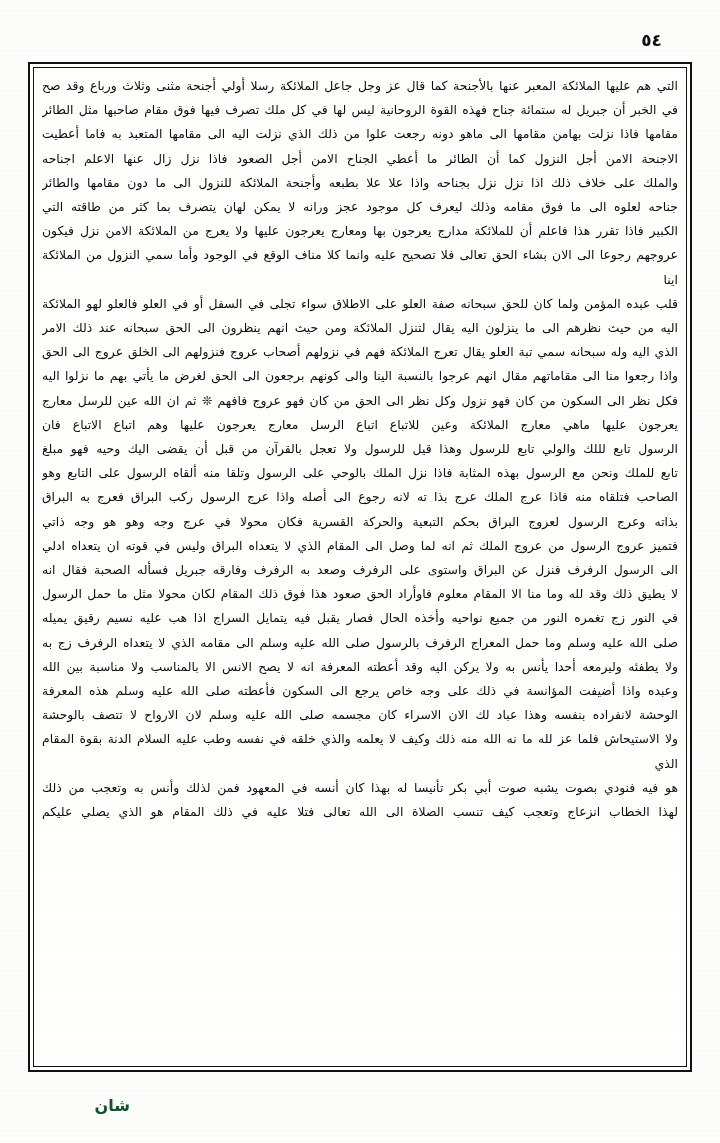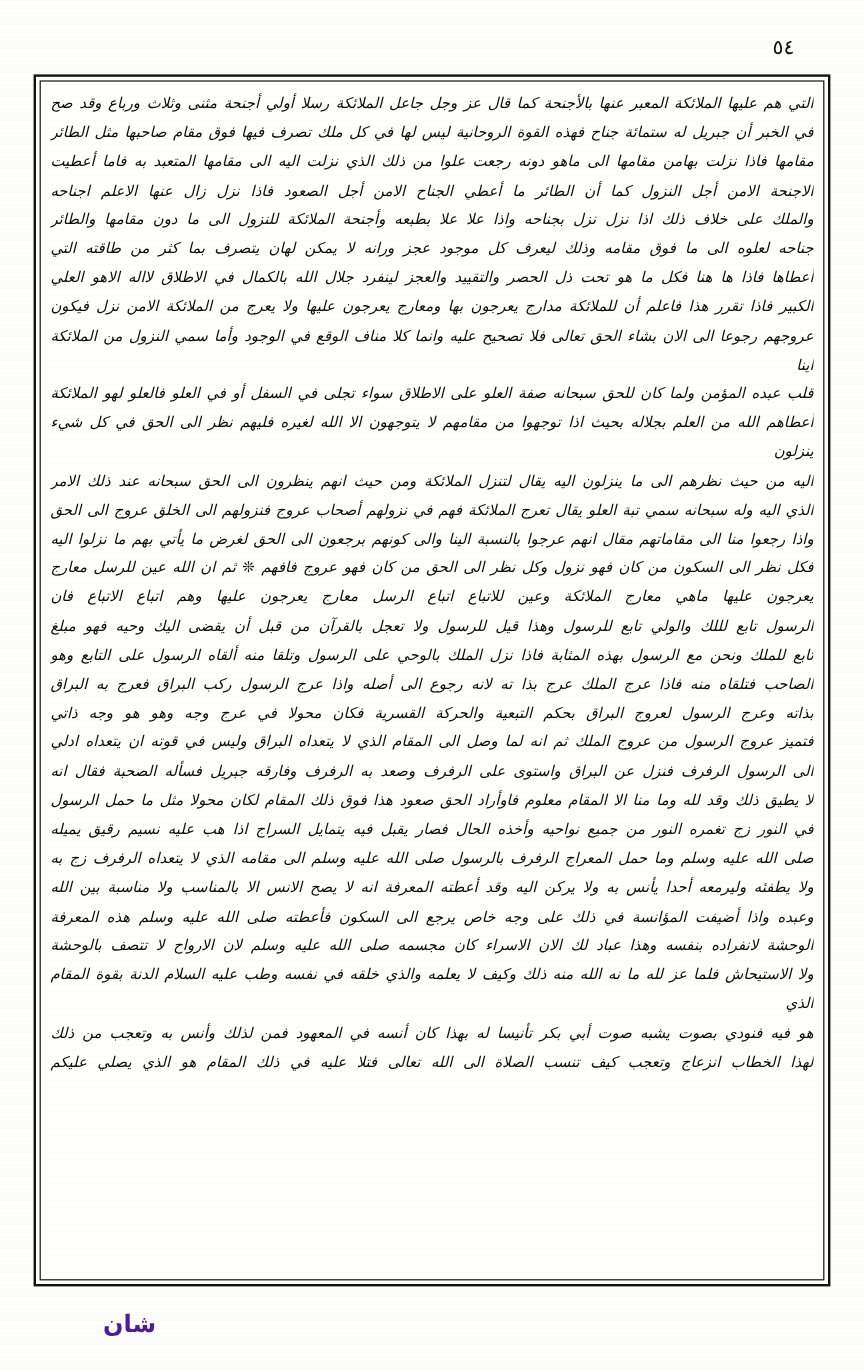--- a/index.html
+++ b/index.html
@@ -20,21 +20,21 @@
     position: absolute;
     inset: 0;
     background: #fdfdfb;
   }
   
   .page-number {
     position: absolute;
     top: 30px;
     right: 58px;
     font-size: 17px;
-    font-weight: normal;
+    font-weight: bold;
     color: #101010;
     letter-spacing: 0;
     direction: rtl;
   }
   
   .text-frame {
     position: absolute;
     top: 62px;
     left: 28px;
     width: 664px;
@@ -69,31 +69,30 @@
     font-size: 12.4px;
     line-height: 24.2px;
     color: #0c0c0c;
     overflow: hidden;
     word-spacing: 0.5px;
     font-weight: 500;
   }
   .body-text p {
     margin: 0;
     padding: 0;
-    font-style: italic;
   }
   
   .catchword {
     position: absolute;
     bottom: 28px;
     right: 590px;
-    font-size: 20px;
+    font-size: 16px;
     font-weight: bold;
     direction: rtl;
-    color: #4c1d95;
+    color: #14532d;
   }
   
   .grain {
     position: absolute;
     inset: 0;
     pointer-events: none;
     opacity: 0.05;
     background:
       repeating-linear-gradient(180deg, rgba(0,0,0,0.25) 0px, rgba(0,0,0,0) 2px, rgba(0,0,0,0) 5px);
   }
@@ -106,25 +105,23 @@
   <div class="page-number">٥٤</div>
 
   <div class="text-frame">
     <div class="body-text">
       <p>التي هم عليها الملائكة المعبر عنها بالأجنحة كما قال عز وجل جاعل الملائكة رسلا أولي أجنحة مثنى وثلاث ورباع وقد صح</p>
       <p>في الخبر أن جبريل له ستمائة جناح فهذه القوة الروحانية ليس لها في كل ملك تصرف فيها فوق مقام صاحبها مثل الطائر</p>
       <p>مقامها فاذا نزلت بهامن مقامها الى ماهو دونه رجعت علوا من ذلك الذي نزلت اليه الى مقامها المتعبد به فاما أعطيت</p>
       <p>الاجنحة الامن أجل النزول كما أن الطائر ما أعطي الجناح الامن أجل الصعود فاذا نزل زال عنها الاعلم اجناحه</p>
       <p>والملك على خلاف ذلك اذا نزل نزل بجناحه واذا علا علا بطبعه وأجنحة الملائكة للنزول الى ما دون مقامها والطائر</p>
       <p>جناحه لعلوه الى ما فوق مقامه وذلك ليعرف كل موجود عجز ورانه لا يمكن لهان يتصرف بما كثر من طاقته التي</p>
-      <p>أعطاها فاذا ها هنا فكل ما هو تحت ذل الحصر والتقييد والعجز لينفرد جلال الله بالكمال في الاطلاق لااله الاهو العلي</p>
       <p>الكبير فاذا تقرر هذا فاعلم أن للملائكة مدارج يعرجون بها ومعارج يعرجون عليها ولا يعرج من الملائكة الامن نزل فيكون</p>
       <p>عروجهم رجوعا الى الان بشاء الحق تعالى فلا تصحيح عليه وانما كلا مناف الوقع في الوجود وأما سمي النزول من الملائكة اينا</p>
       <p>قلب عبده المؤمن ولما كان للحق سبحانه صفة العلو على الاطلاق سواء تجلى في السفل أو في العلو فالعلو لهو الملائكة</p>
-      <p>أعطاهم الله من العلم بجلاله بحيث اذا توجهوا من مقامهم لا يتوجهون الا الله لغيره فليهم نظر الى الحق في كل شيء ينزلون</p>
       <p>اليه من حيث نظرهم الى ما ينزلون اليه يقال لتنزل الملائكة ومن حيث انهم ينظرون الى الحق سبحانه عند ذلك الامر</p>
       <p>الذي اليه وله سبحانه سمي تبة العلو يقال تعرج الملائكة فهم في نزولهم أصحاب عروج فنزولهم الى الخلق عروج الى الحق</p>
       <p>واذا رجعوا منا الى مقاماتهم مقال انهم عرجوا بالنسبة الينا والى كونهم برجعون الى الحق لغرض ما يأتي بهم ما نزلوا اليه</p>
       <p>فكل نظر الى السكون من كان فهو نزول وكل نظر الى الحق من كان فهو عروج فافهم ❊ ثم ان الله عين للرسل معارج</p>
       <p>يعرجون عليها ماهي معارج الملائكة وعين للاتباع اتباع الرسل معارج يعرجون عليها وهم اتباع الاتباع فان</p>
       <p>الرسول تابع لللك والولي تابع للرسول وهذا قيل للرسول ولا تعجل بالقرآن من قبل أن يقضى اليك وحيه فهو مبلغ</p>
       <p>تابع للملك ونحن مع الرسول بهذه المثابة فاذا نزل الملك بالوحي على الرسول وتلقا منه ألقاه الرسول على التابع وهو</p>
       <p>الصاحب فتلقاه منه فاذا عرج الملك عرج بذا ته لانه رجوع الى أصله واذا عرج الرسول ركب البراق فعرج به البراق</p>
       <p>بذاته وعرج الرسول لعروج البراق بحكم التبعية والحركة القسرية فكان محولا في عرج وجه وهو هو وجه ذاتي</p>
       <p>فتميز عروج الرسول من عروج الملك ثم انه لما وصل الى المقام الذي لا يتعداه البراق وليس في قوته ان يتعداه ادلي</p>

